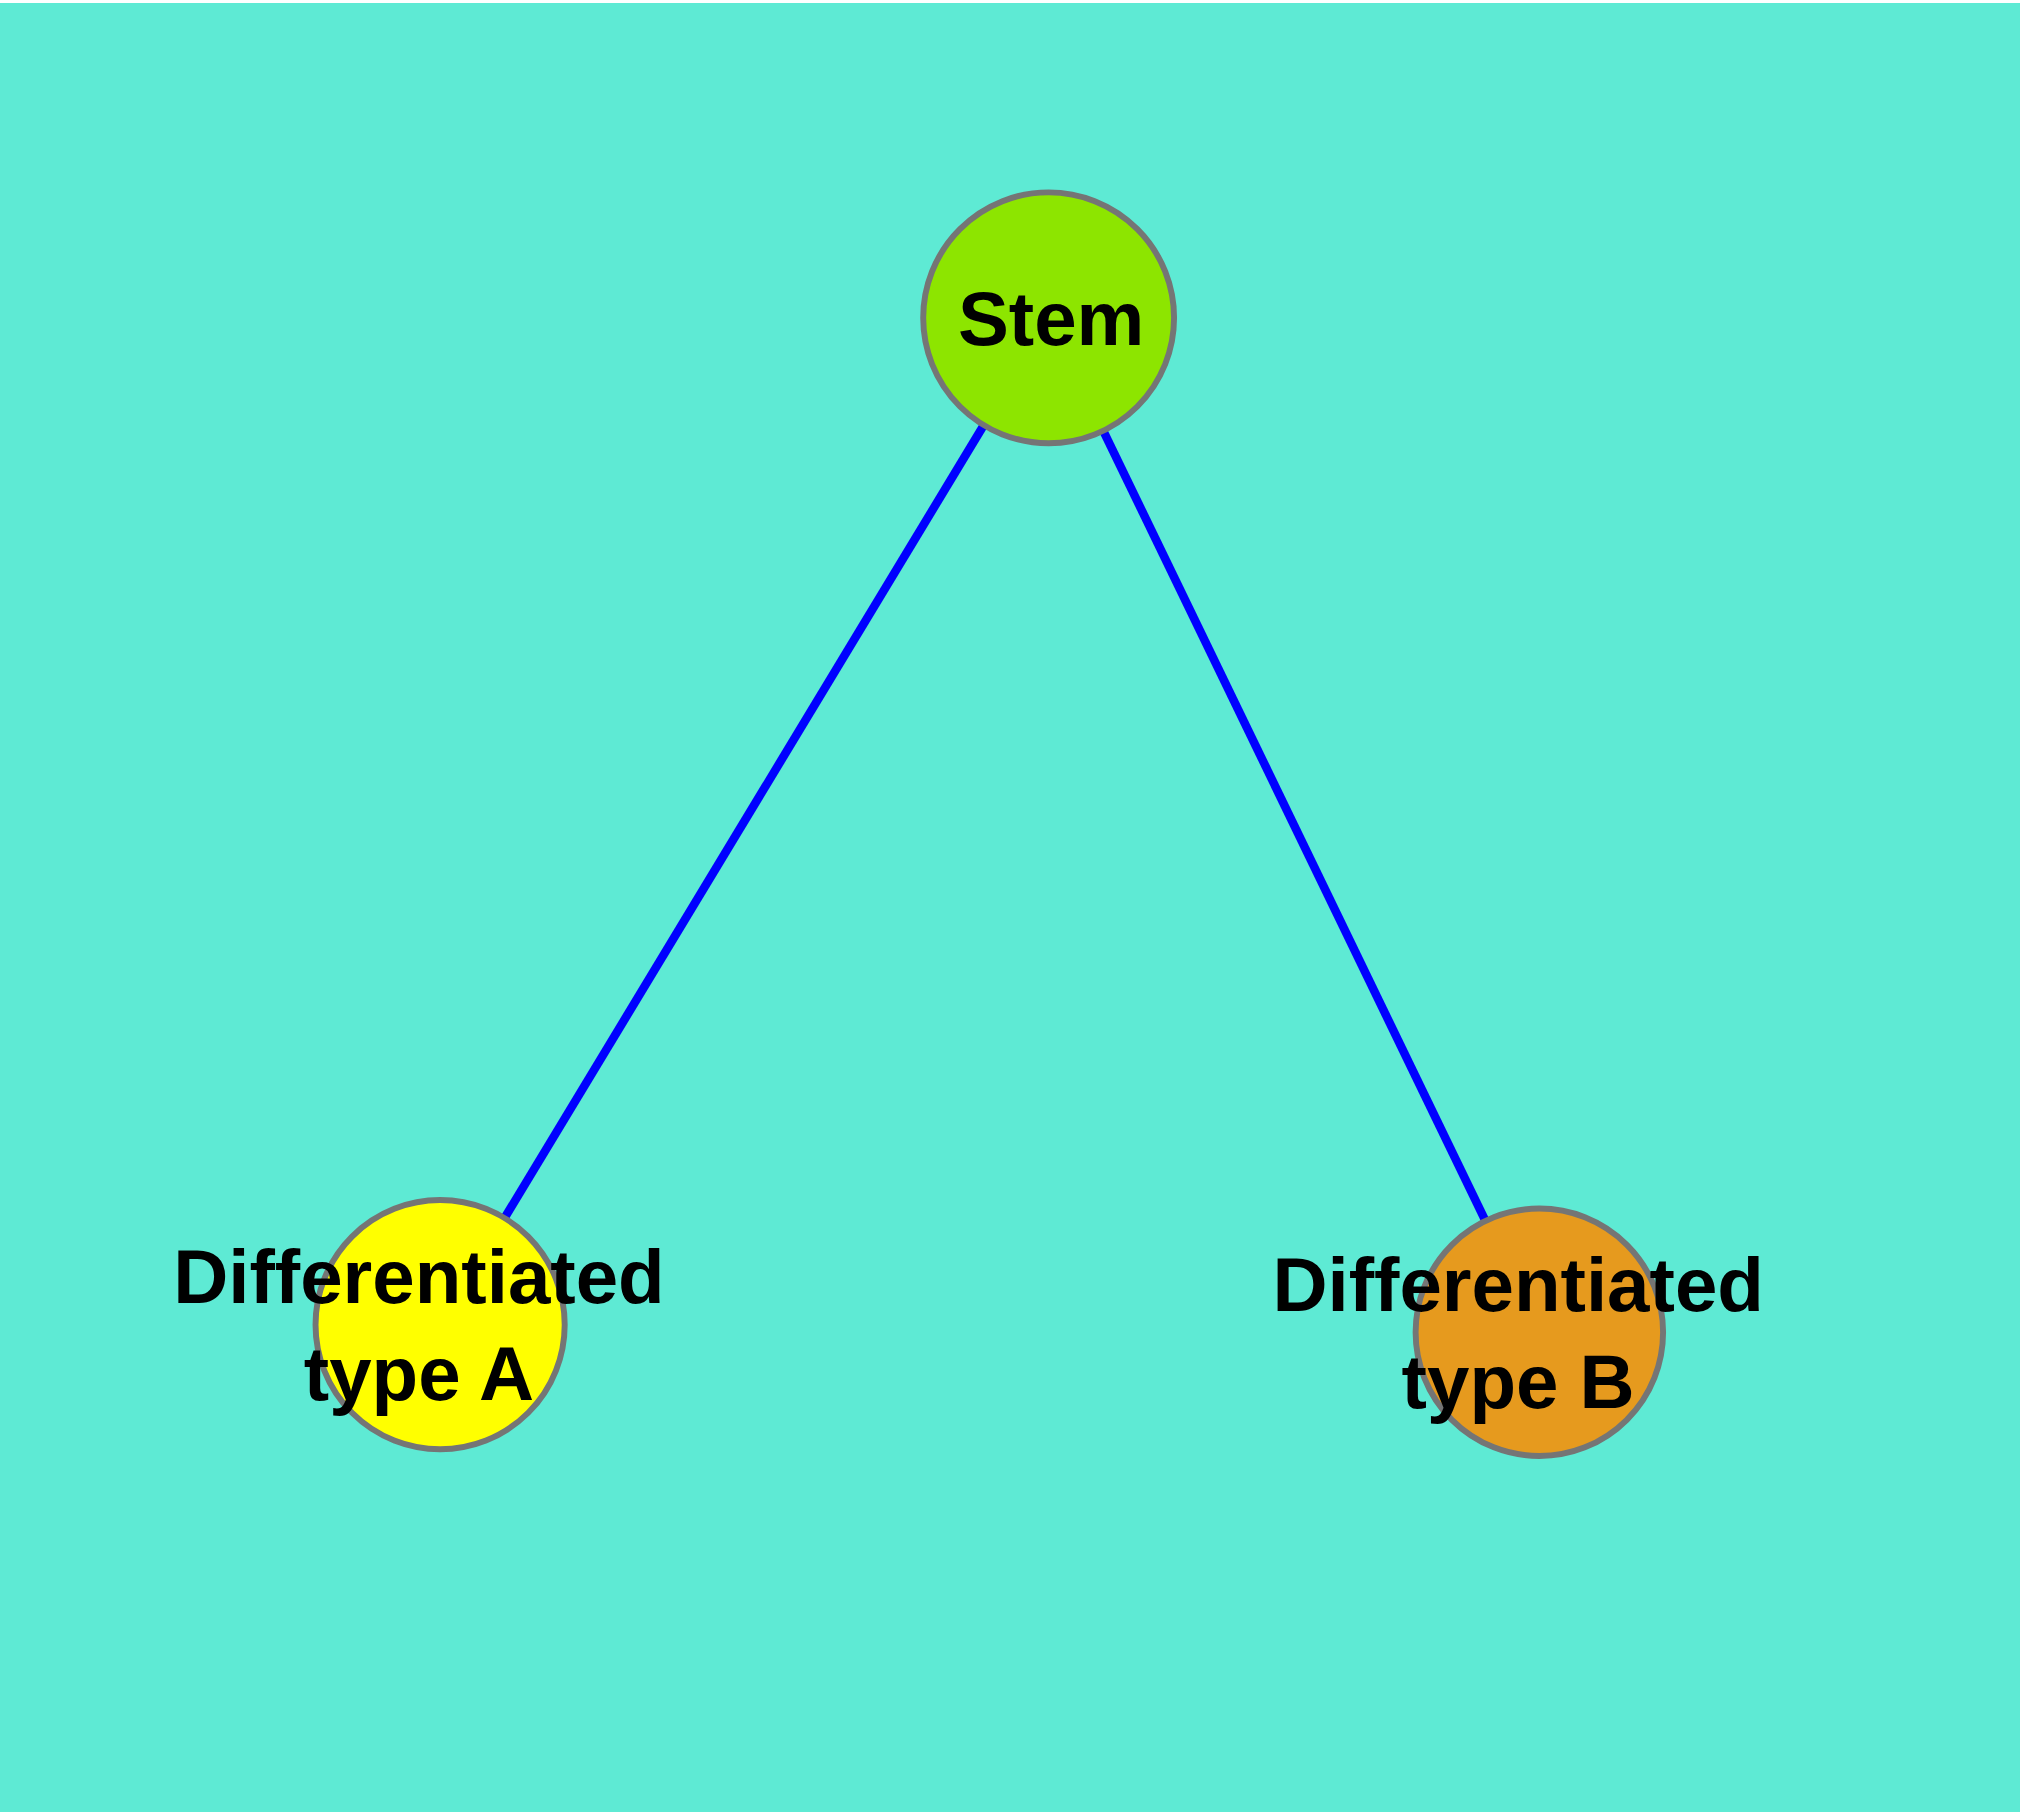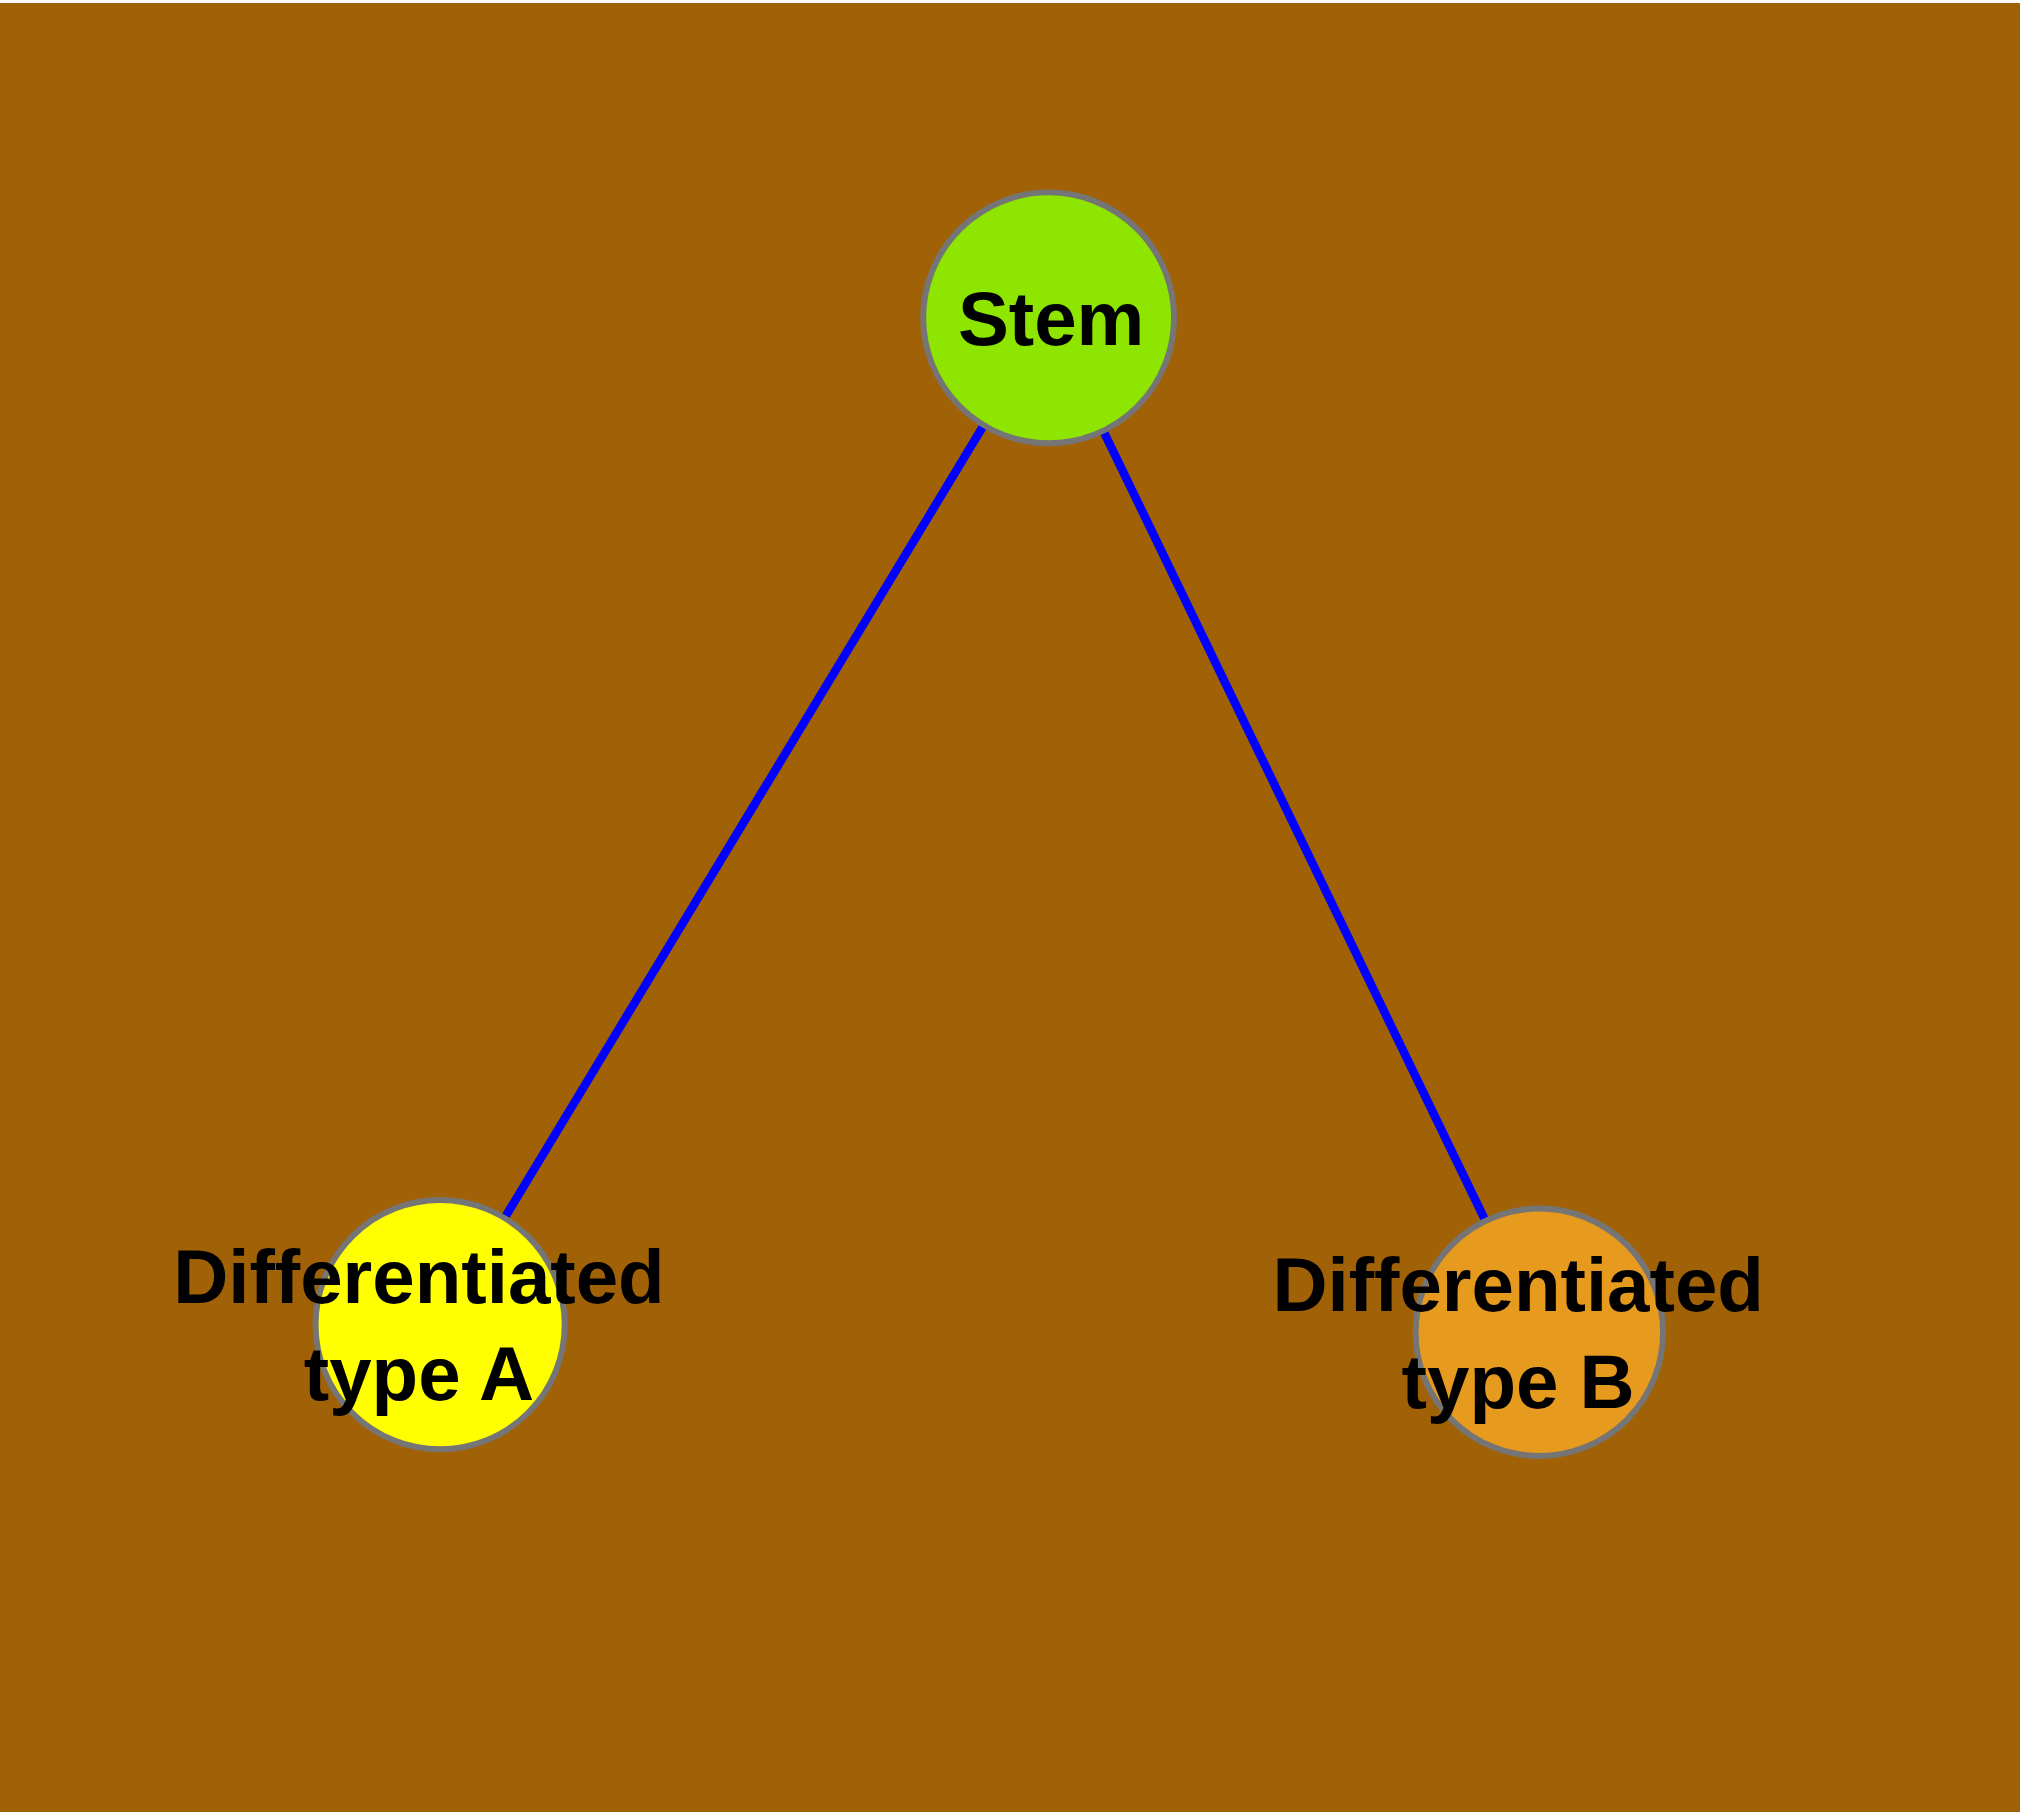--- a/index.html
+++ b/index.html
@@ -32,21 +32,21 @@
   .node-label {
     font-family: "Liberation Sans", sans-serif;
     font-weight: bold;
     font-size: 90px;
     text-anchor: middle;
   }
 </style>
 </head>
 <body>
 
-<div class="canvas" style="background: #a16207;">
+<div class="canvas" style="background: #5eead4;">
   <div class="top-strip" style="background: rgb(255, 255, 255);"></div>
   <svg class="graph" width="2021" height="1812" viewBox="0 0 2384 2138" xmlns="http://www.w3.org/2000/svg">
       <line x1="1237" y1="375" x2="519" y2="1563" stroke="#0000FF" stroke-width="10"></line>
       <line x1="1237" y1="375" x2="1816" y2="1572" stroke="#0000FF" stroke-width="10"></line>
       <circle cx="1237" cy="375" r="148" fill="#8DE500" stroke="#757575" stroke-width="7"></circle>
       <circle cx="519" cy="1563" r="147" fill="#FFFF00" stroke="#757575" stroke-width="7"></circle>
       <circle cx="1816" cy="1572" r="146" fill="#E69A1E" stroke="#757575" stroke-width="7"></circle>
       <text class="node-label" x="1240" y="407" fill="#000000">Stem</text>
       <text class="node-label" x="494" y="1538" fill="#000000">Differentiated</text>
       <text class="node-label" x="494" y="1652" fill="#000000">type A</text>

